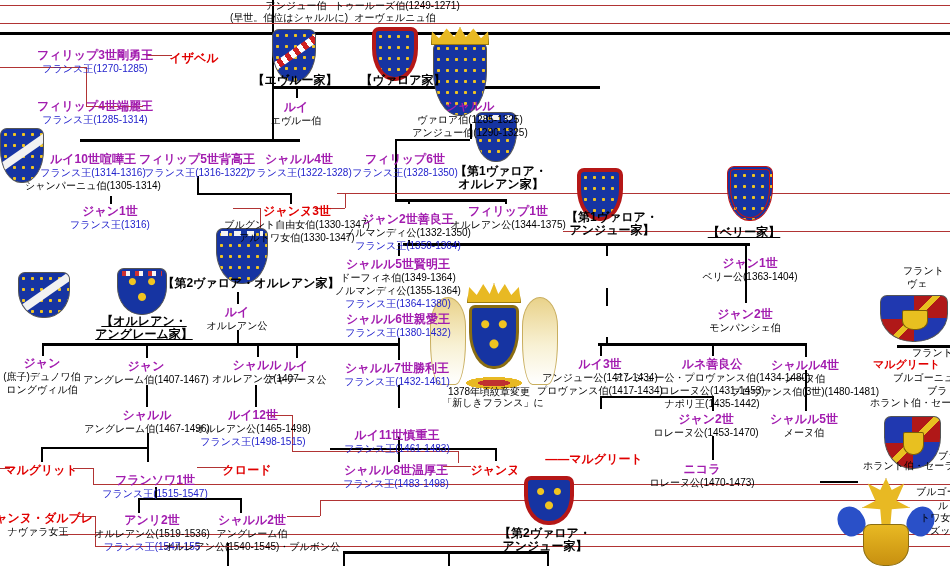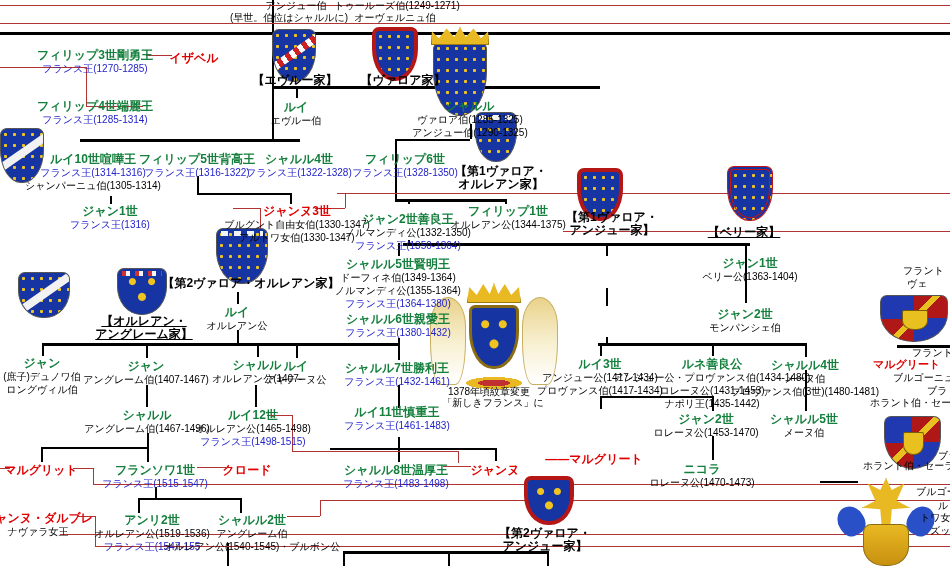--- a/index.html
+++ b/index.html
@@ -1,20 +1,20 @@
 <!DOCTYPE html>
 <html><head>
 <meta charset="utf-8">
 <style>
   html,body{margin:0;padding:0;background:#ffffff;}
   #canvas{position:relative;width:950px;height:566px;overflow:hidden;background:#ffffff;
           font-family:"Liberation Sans","DejaVu Sans",sans-serif;}
   .line{position:absolute;}
   .person,.house,.note,.frag{position:absolute;white-space:nowrap;text-align:center;}
-  .person .nm{font-size:12px;font-weight:bold;color:#15803d;line-height:14px;display:block;}
+  .person .nm{font-size:12px;font-weight:bold;color:#a21caf;line-height:14px;display:block;}
   .person .nm.red{color:#e00000;}
   .person .sub{font-size:10px;line-height:13px;display:block;color:#000;}
   .person .sub.blue{color:#2222cc;}
   .house{font-size:12px;font-weight:bold;color:#000;line-height:13px;}
   .note{font-size:10px;color:#000;line-height:12px;}
   .frag{font-size:10px;color:#000;line-height:12px;text-align:left;}
   .frag.red{color:#e00000;font-weight:bold;font-size:11px;}
   
   .shield{position:absolute;}
   .shield .body{position:relative;width:100%;height:100%;box-sizing:border-box;overflow:hidden;
@@ -351,39 +351,39 @@
     </div>
     <div class="person" style="left: 147px; top: 408px; transform: translateX(-50%);">
       <span class="nm">シャルル</span>
       <span class="sub">アングレーム伯(1467-1496)</span>
     </div>
     <div class="person" style="left: 253px; top: 408px; transform: translateX(-50%);">
       <span class="nm">ルイ12世</span>
       <span class="sub">オルレアン公(1465-1498)</span>
       <span class="sub blue">フランス王(1498-1515)</span>
     </div>
-    <div class="person" style="left: 397px; top: 405px; transform: translateX(-50%);">
+    <div class="person" style="left: 397px; top: 428px; transform: translateX(-50%);">
       <span class="nm">ルイ11世慎重王</span>
       <span class="sub blue">フランス王(1461-1483)</span>
     </div>
     <div class="person" style="left: 594px; top: 410px; transform: translateX(-50%); margin-top: 42px;">
       <span class="nm red">――マルグリート</span>
     </div>
     <div class="person" style="left: 706px; top: 412px; transform: translateX(-50%);">
       <span class="nm">ジャン2世</span>
       <span class="sub">ロレーヌ公(1453-1470)</span>
     </div>
     <div class="person" style="left: 804px; top: 412px; transform: translateX(-50%);">
       <span class="nm">シャルル5世</span>
       <span class="sub">メーヌ伯</span>
     </div>
     <div class="person" style="left: 41px; top: 463px; transform: translateX(-50%);">
       <span class="nm red">マルグリット</span>
     </div>
-    <div class="person" style="left: 155px; top: 463px; transform: translateX(-50%);">
+    <div class="person" style="left: 155px; top: 473px; transform: translateX(-50%);">
       <span class="nm">フランソワ1世</span>
       <span class="sub blue">フランス王(1515-1547)</span>
     </div>
     <div class="person" style="left: 247px; top: 463px; transform: translateX(-50%);">
       <span class="nm red">クロード</span>
     </div>
     <div class="person" style="left: 396px; top: 463px; transform: translateX(-50%);">
       <span class="nm">シャルル8世温厚王</span>
       <span class="sub blue">フランス王(1483-1498)</span>
     </div>

